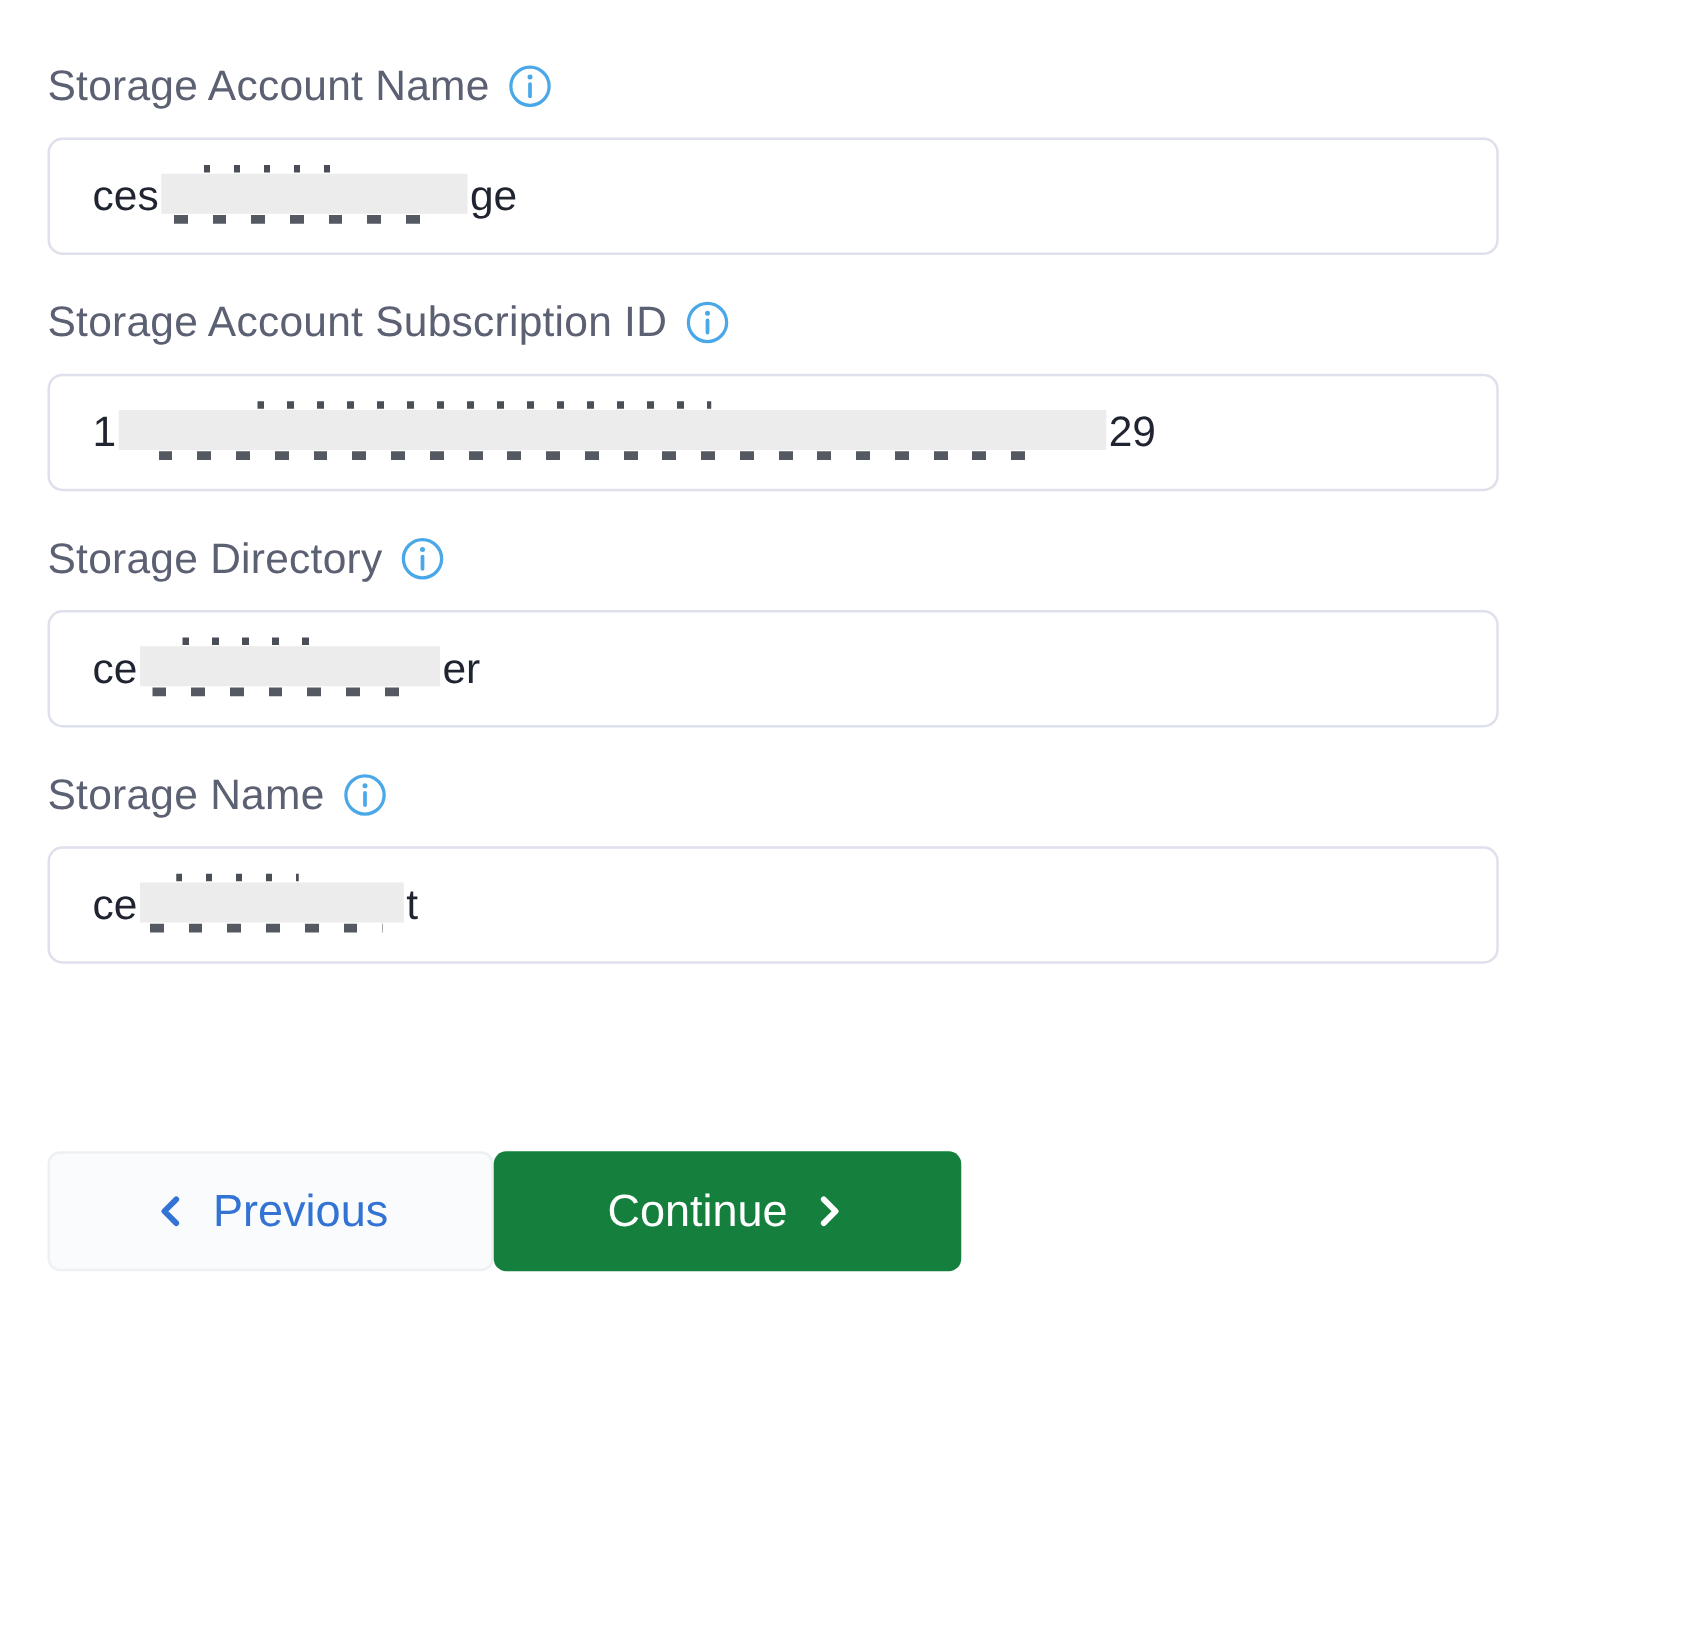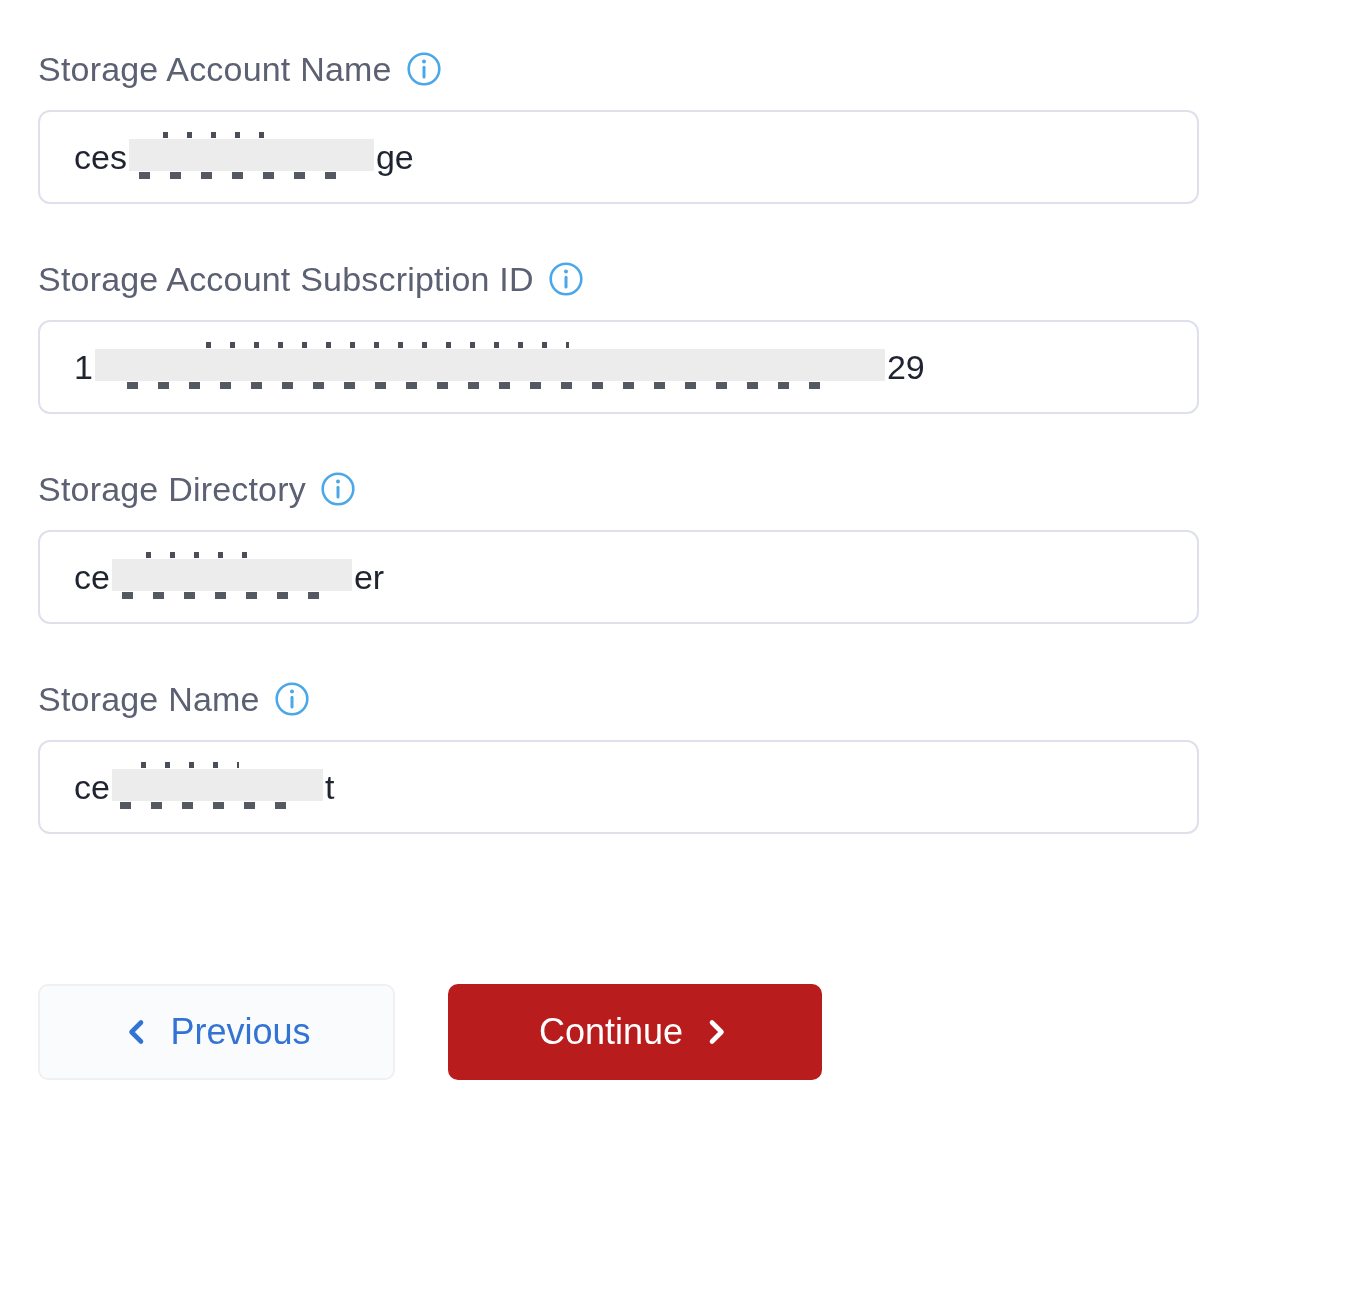--- a/index.html
+++ b/index.html
@@ -11,21 +11,21 @@
   .page {
     position: relative;
     width: 1358px;
     height: 1312px;
     background: #ffffff;
     box-sizing: border-box;
     padding: 48px 40px 0 38px;
     overflow: hidden;
   }
   .field {
-    margin-bottom: 54px;
+    margin-bottom: 33px;
   }
   .label-row {
     display: flex;
     align-items: center;
     gap: 14px;
     margin-bottom: 20px;
   }
   .label {
     font-size: 34px;
     line-height: 42px;
@@ -80,21 +80,20 @@
     position: absolute;
     bottom: -8px;
     left: 4%;
     width: 88%;
     height: 7px;
     background: repeating-linear-gradient(90deg, #2a2f39 0 11px, transparent 11px 31px);
     opacity: 0.8;
   }
   .actions {
     display: flex;
-    gap: 53px;
     margin-top: 150px;
   }
   .btn {
     display: flex;
     align-items: center;
     justify-content: center;
     gap: 18px;
     height: 96px;
     font-family: "Liberation Sans", sans-serif;
     font-size: 36px;
@@ -105,21 +104,21 @@
   .btn svg { display: block; flex: none; }
   .btn-previous {
     width: 357px;
     background: #fafbfd;
     border: 2px solid #eef0f4;
     color: #3273d3;
     box-sizing: border-box;
   }
   .btn-continue {
     width: 374px;
-    background: #b91c1c;
+    background: #15803d;
     border: none;
     color: #ffffff;
   }
 </style>
 </head>
 <body>
 
 <div class="page">
 
   <div class="field">

